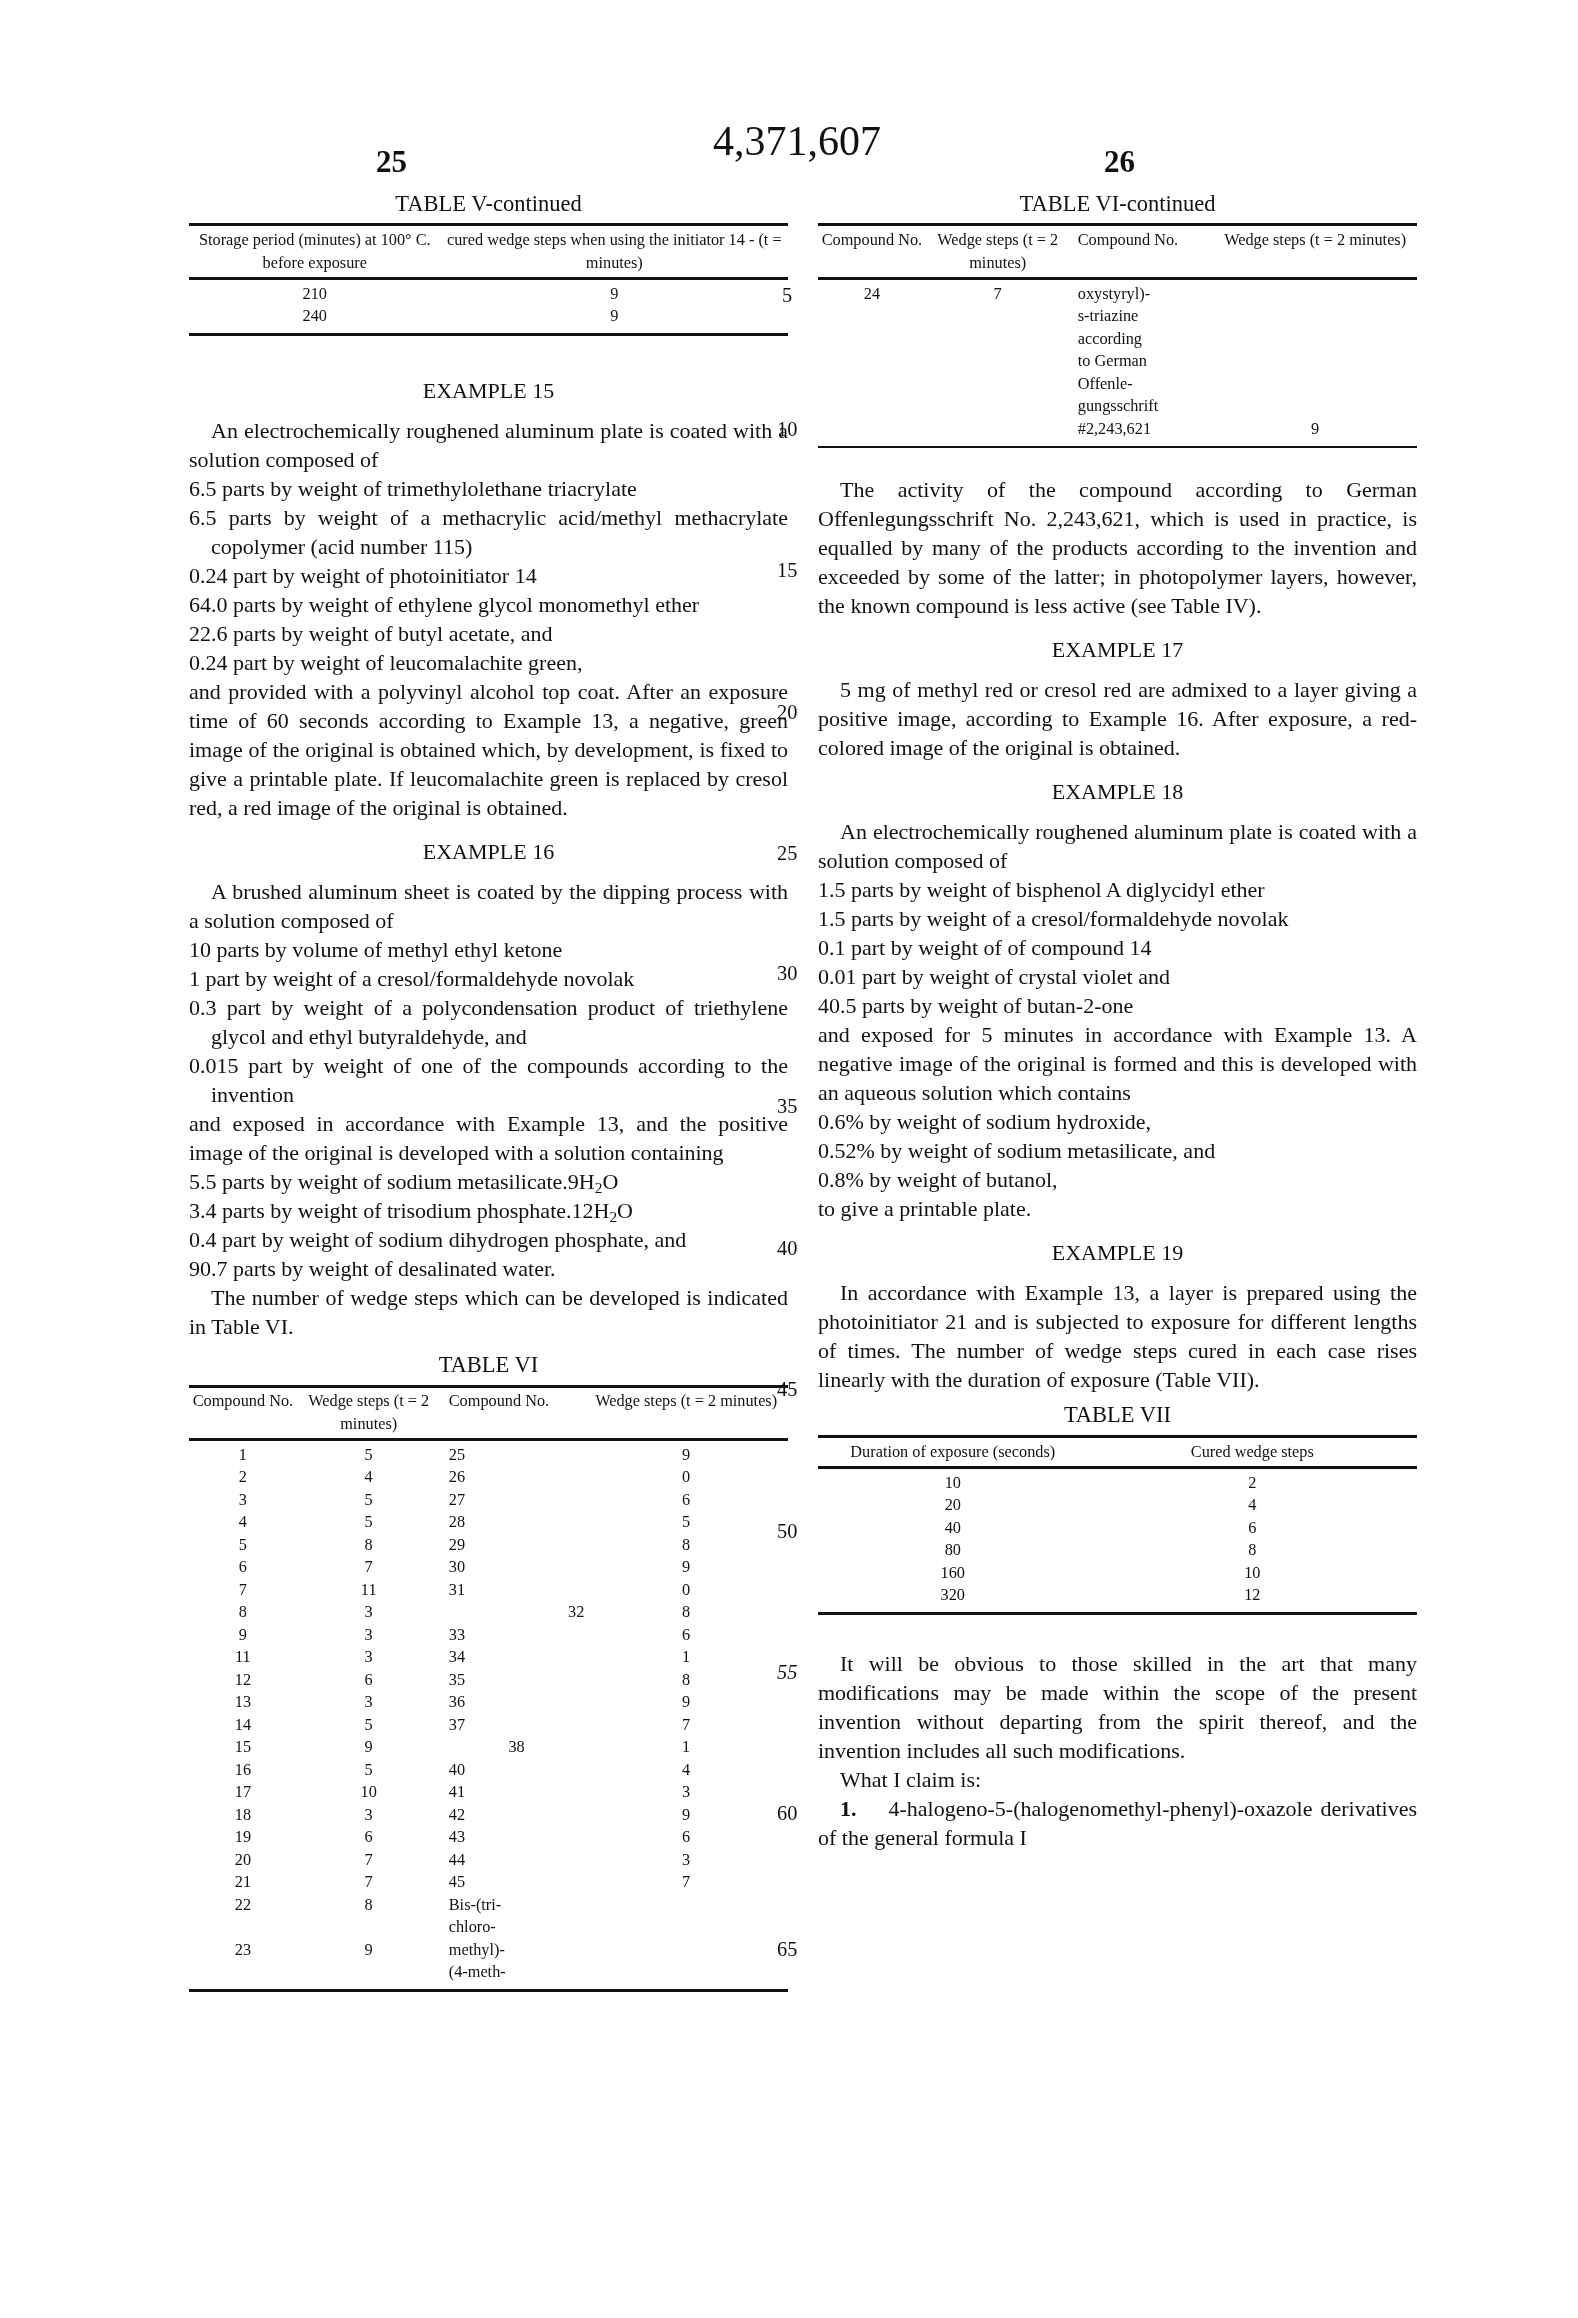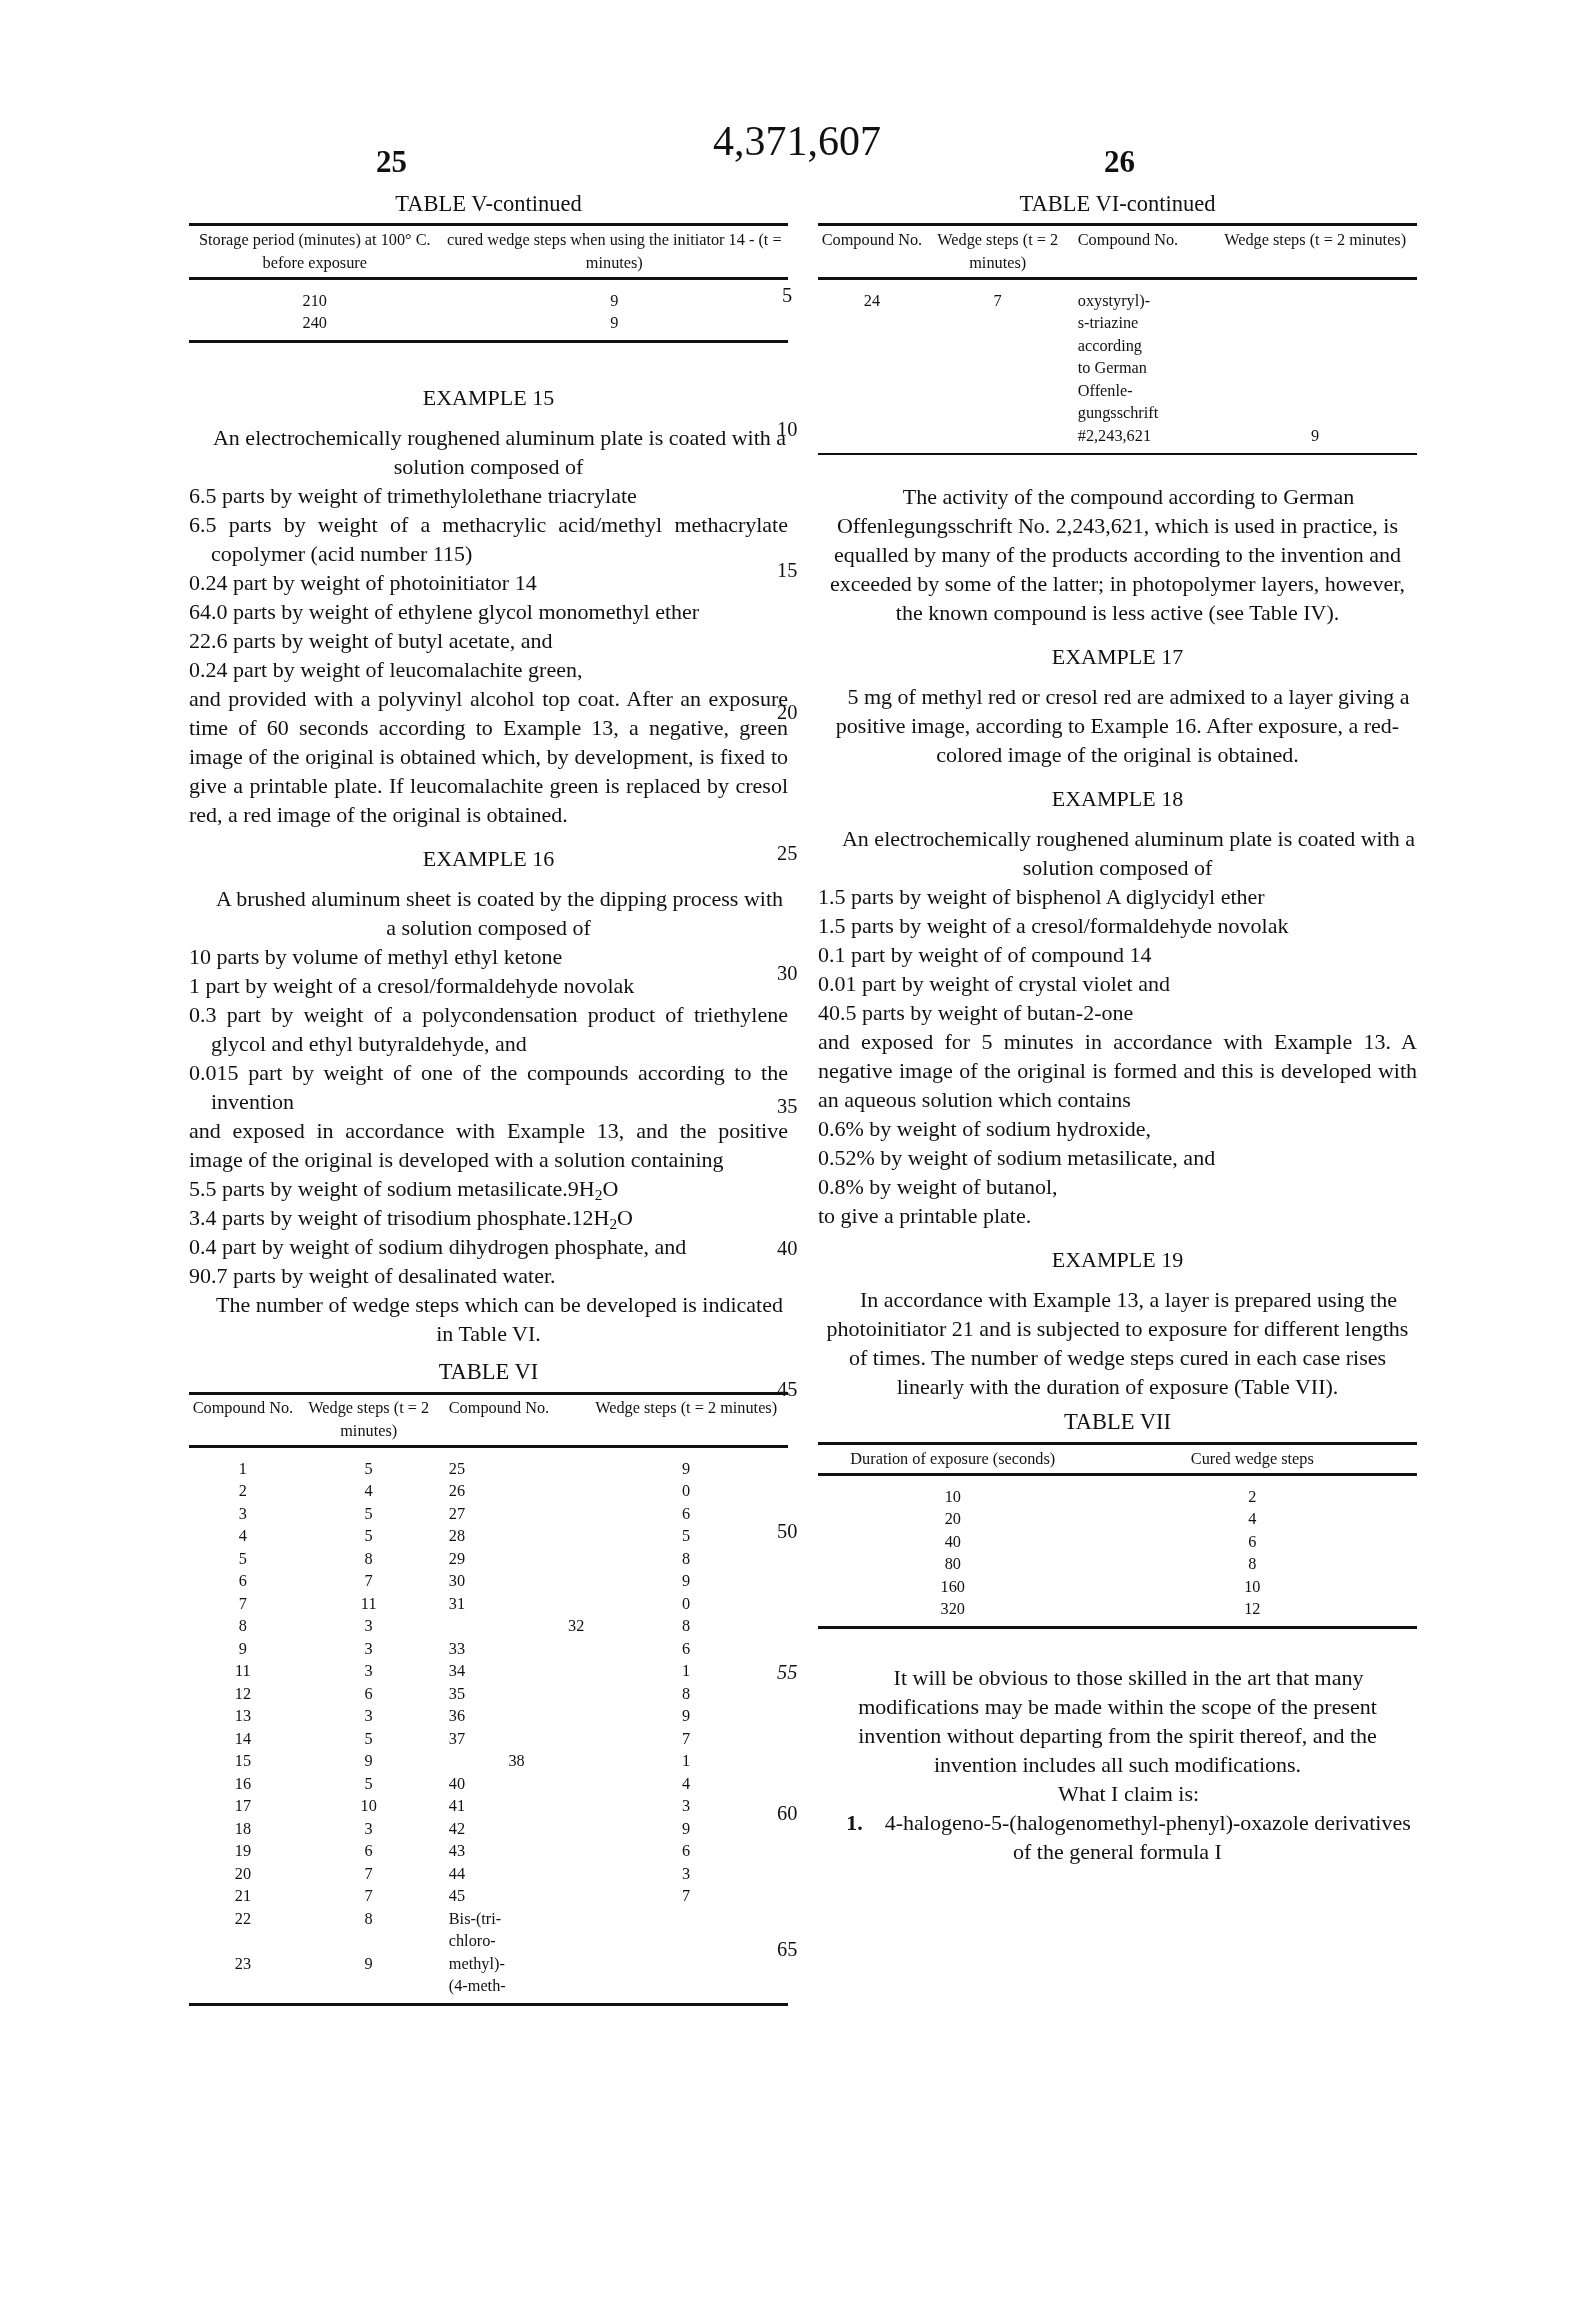--- a/index.html
+++ b/index.html
@@ -4,29 +4,29 @@
 <style>
   html, body { margin:0; padding:0; background:#fff; }
   body { width:1578px; height:2319px; position:relative; overflow:hidden;
          font-family:"Liberation Serif", serif; color:#111; }
   .abs { position:absolute; }
   .hdr-num { font-weight:bold; font-size:31px; }
   .patno { font-size:42px; }
   .col { position:absolute; width:599px; font-size:22px; line-height:29px; }
   .col p { margin:0; }
   .just { text-align:justify; }
-  .ind { text-indent:22px;text-align:center; }
+  .ind { text-indent:22px; }
   .hang { padding-left:22px; text-indent:-22px; }
   .ex-title { text-align:center; font-size:22px; margin:15px 0 11px 0; }
   .tbl-title { text-align:center; font-size:22.5px; margin-bottom:5.4px; }
   table { border-collapse:collapse; width:100%; font-size:16.3px; line-height:22.5px; }
   table.t { border-top:3.4px solid #111; border-bottom:3.4px solid #111; }
   table.t thead tr th { border-bottom:3.4px solid #111; font-weight:normal; padding:2.7px 0; vertical-align:top; }
   table.t tbody td { padding:0; vertical-align:top; }
-  table.t tbody tr:first-child td { padding-top:10px; }
+  table.t tbody tr:first-child td { padding-top:3px; }
   table.t tbody tr:last-child td { padding-bottom:5.4px; }
   .c { text-align:center; }
   .l { text-align:left; }
   .lnum { position:absolute; font-size:20.4px; }
   sub { font-size:70%; vertical-align:-4.1px; line-height:0; }
 </style>
 </head>
 <body>
 
 <div class="abs hdr-num" style="left:376px;top:144px;">25</div>

